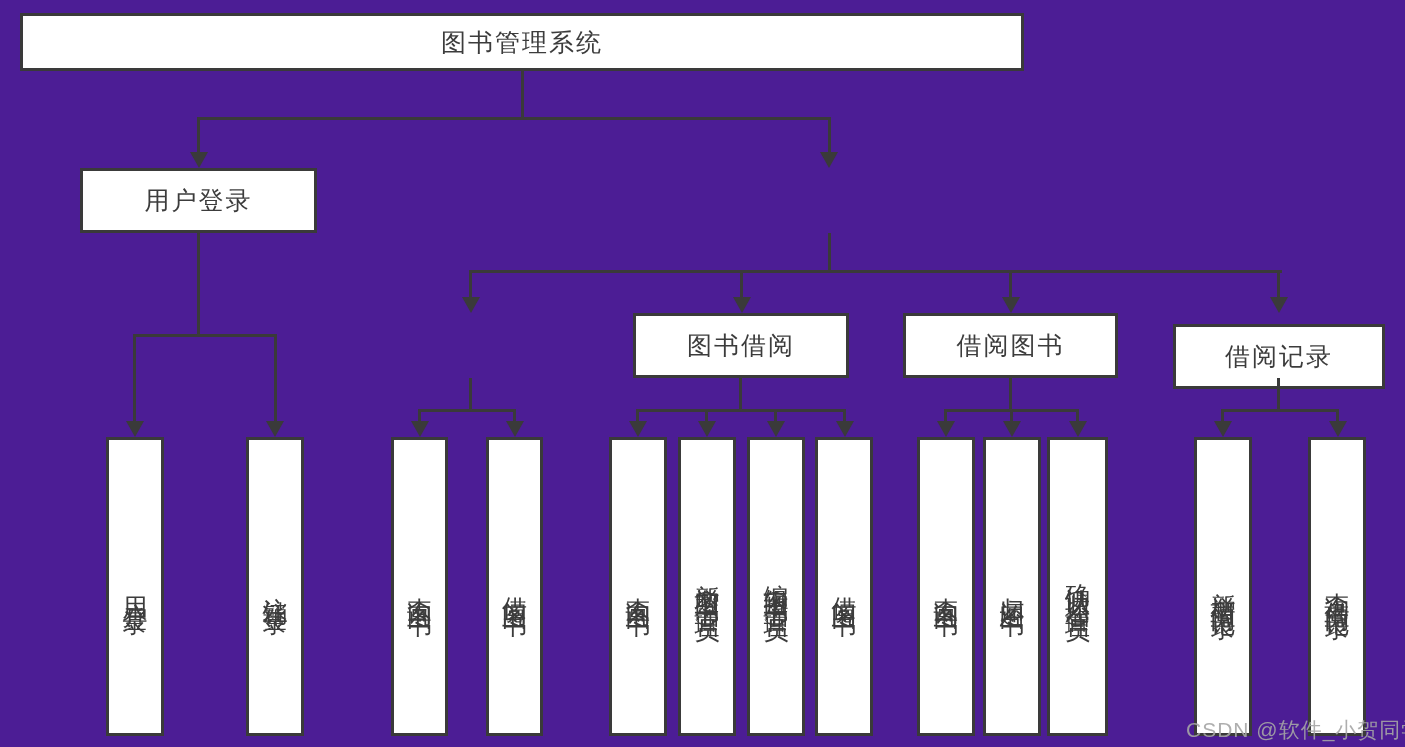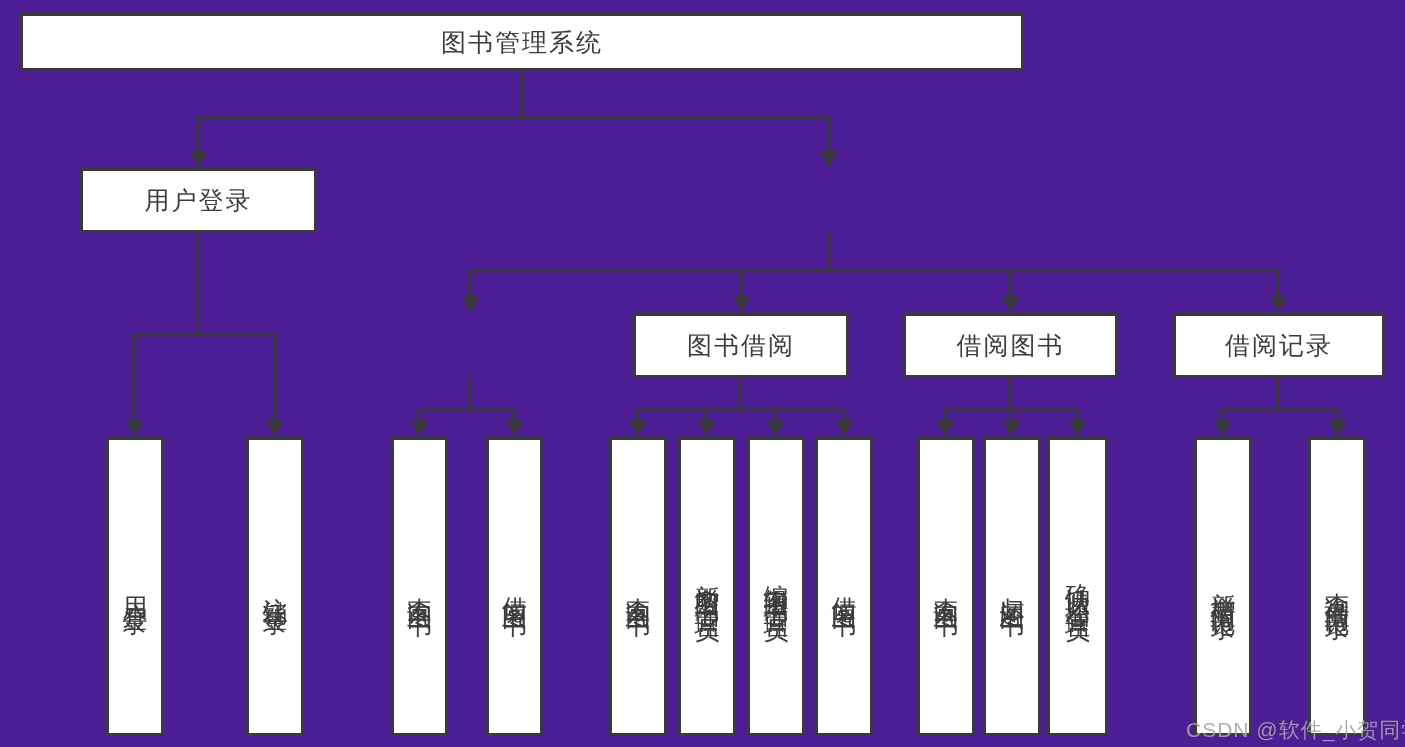--- a/index.html
+++ b/index.html
@@ -66,21 +66,21 @@
   <div class="arrow" style="left:1002px; top:297px;"></div>
   <div class="line" style="left:1277px; top:270px; width:3px; height:28px;"></div>
   <div class="arrow" style="left:1270px; top:297px;"></div>
 
   <div class="node" style="left:633px; top:313px; width:216px; height:65px;">
     <span>图书借阅</span>
   </div>
   <div class="node" style="left:903px; top:313px; width:215px; height:65px;">
     <span>借阅图书</span>
   </div>
-  <div class="node" style="left:1173px; top:313px; width:212px; height:65px;">
+  <div class="node" style="left:1173px; top:324px; width:212px; height:65px;">
     <span>借阅记录</span>
   </div>
 
   <div class="line" style="left:469px; top:378px; width:3px; height:34px;"></div>
   <div class="line" style="left:418px; top:409px; width:98px; height:3px;"></div>
   <div class="line" style="left:418px; top:409px; width:3px; height:12px;"></div>
   <div class="arrow" style="left:411px; top:421px;"></div>
   <div class="line" style="left:513px; top:409px; width:3px; height:12px;"></div>
   <div class="arrow" style="left:506px; top:421px;"></div>
 

